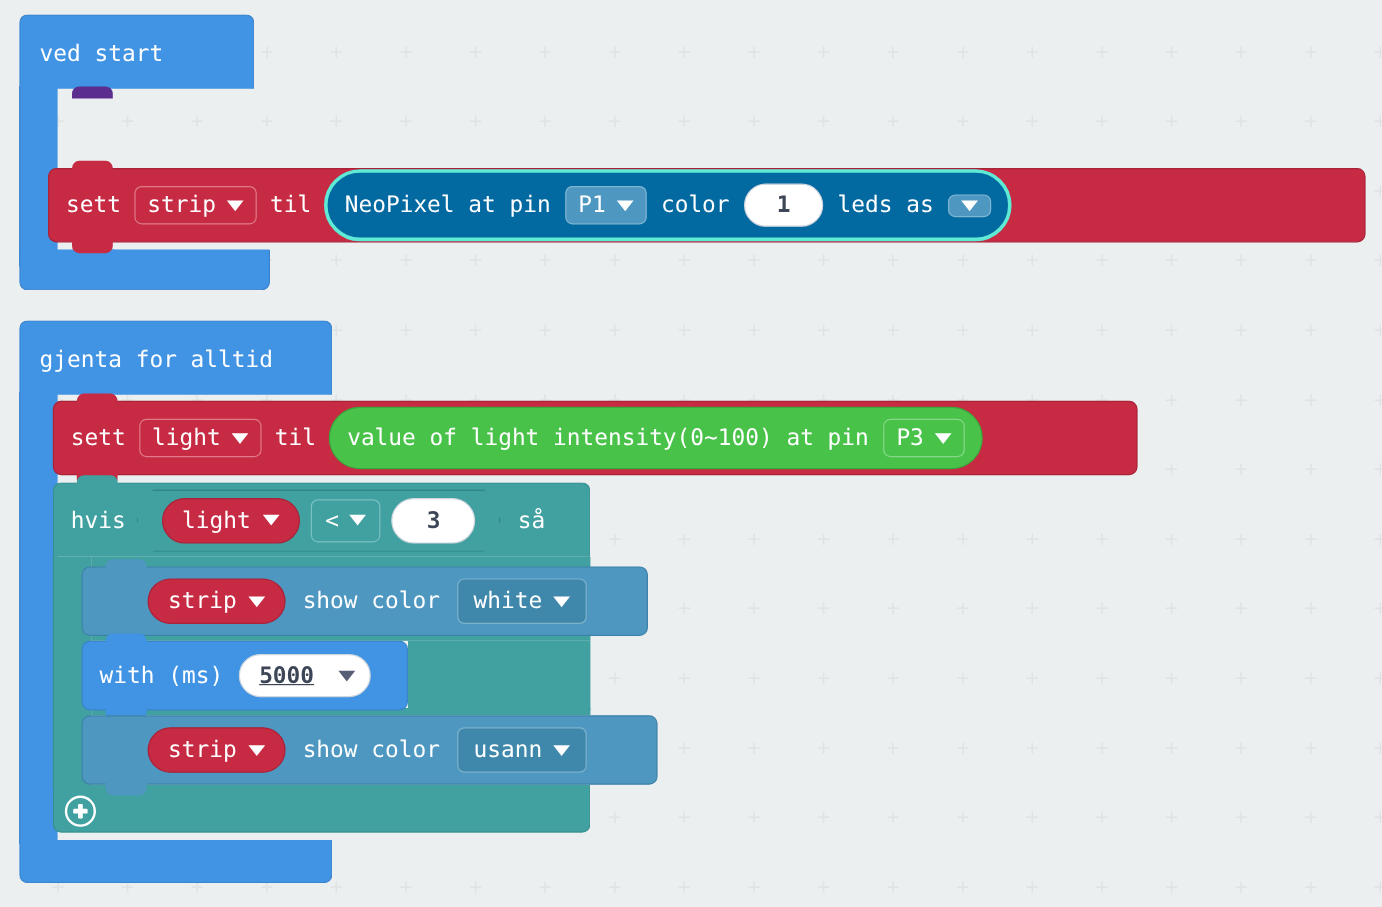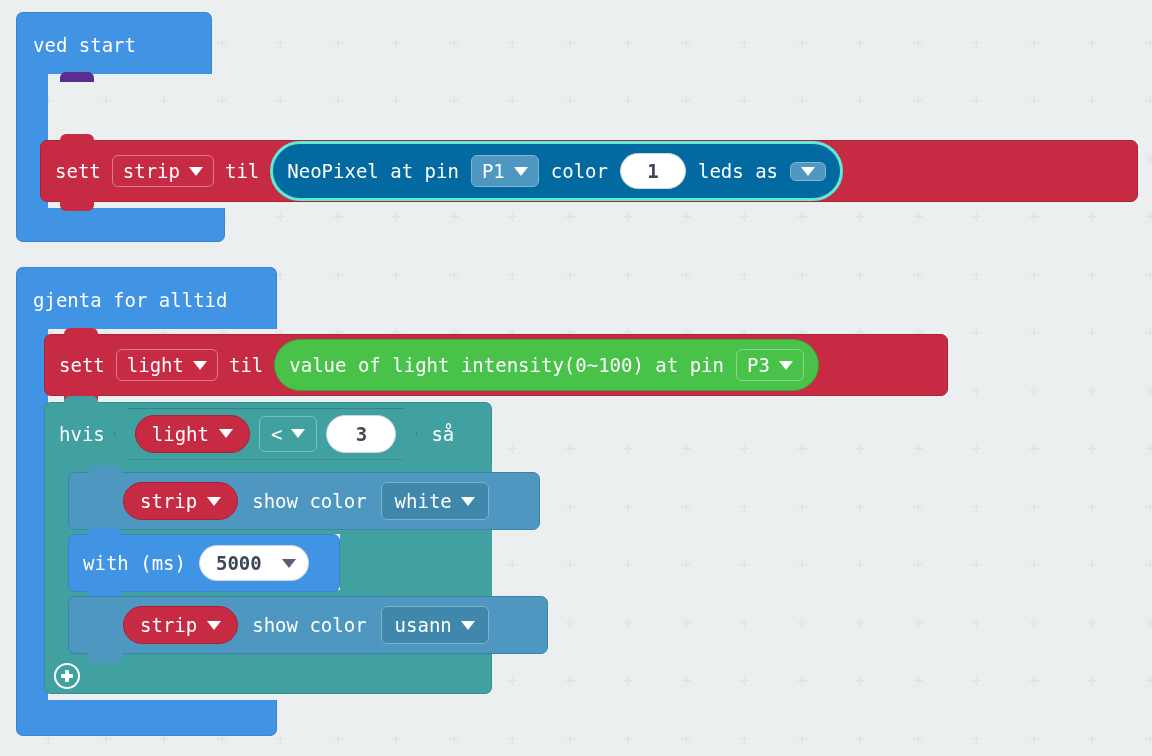--- a/index.html
+++ b/index.html
@@ -100,21 +100,21 @@
     border: 1px solid #cfd6dd;
     border-radius: 999px;
     color: #3d4657;
     font-size: 19px;
     font-weight: bold;
     min-width: 38px;
     padding: 6px 13px;
     white-space: nowrap;
     font-family: "DejaVu Sans Mono", monospace;
   }
-  .num-oval.with-caret { gap: 20px; padding: 6px 12px 6px 16px; }
+  .num-oval.with-caret { gap: 20px; padding: 6px 12px 6px 16px; text-decoration: underline; }
 
   
   .hex {
     position: relative;
     display: inline-flex;
     align-items: center;
     background: #3b8f90;
     color: #fff;
     font-size: 19px;
     padding: 8px 26px;

